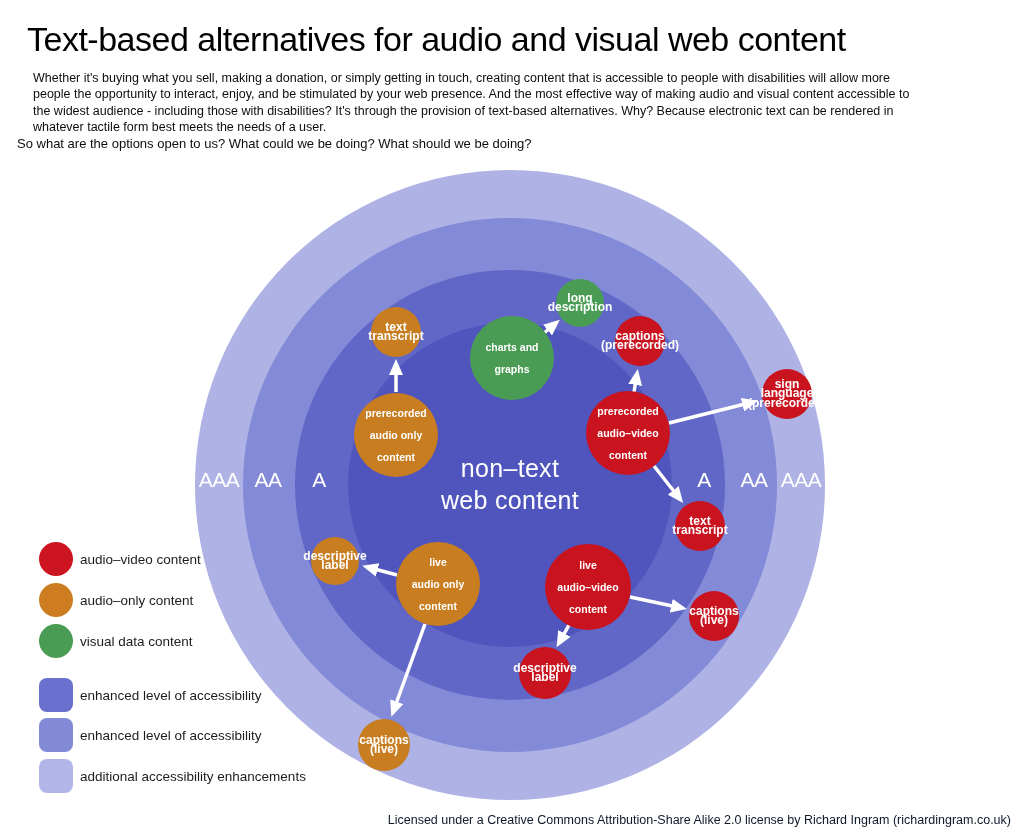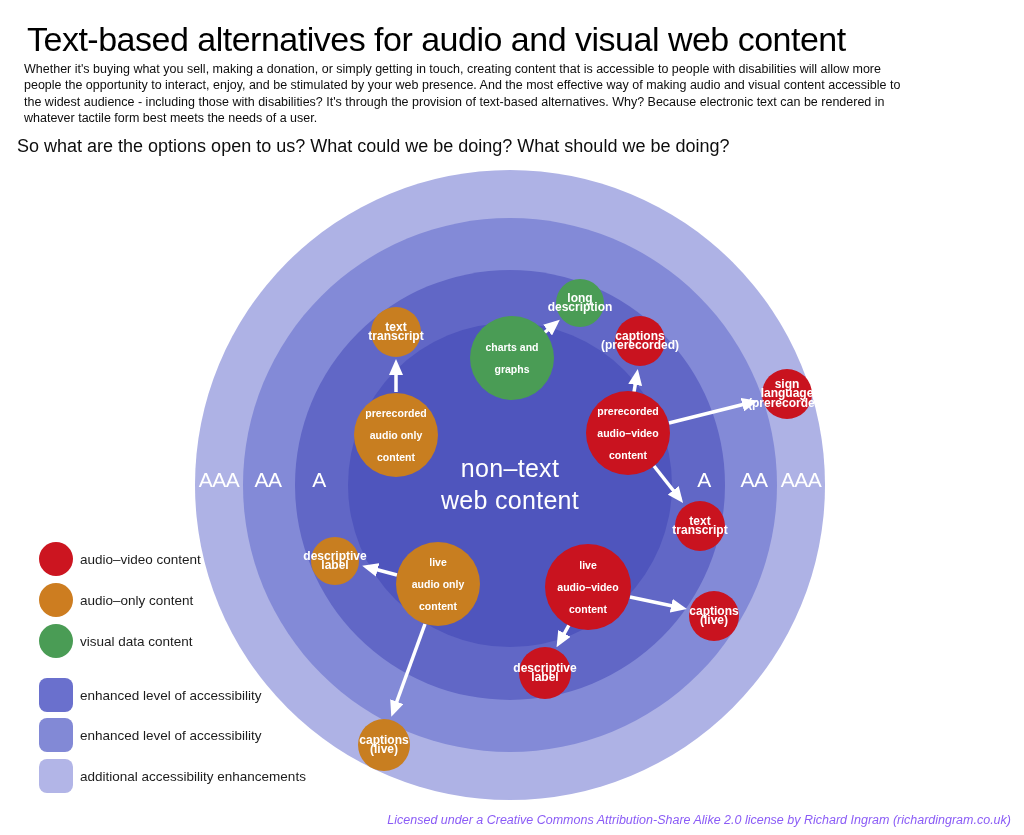--- a/index.html
+++ b/index.html
@@ -6,26 +6,26 @@
   html,body{margin:0;padding:0;background:#ffffff;}
   .canvas{
     position:relative;width:1024px;height:835px;background:#ffffff;overflow:hidden;
     font-family:"Liberation Sans",sans-serif;color:#111;
   }
   .page-title{
     position:absolute;left:15px;top:8px;margin:12px;
     font-size:34px;font-weight:400;letter-spacing:-0.5px;color:#000;white-space:nowrap;
   }
   .intro{
-    position:absolute;left:17px;top:54px;width:878px;margin:7px;
+    position:absolute;left:17px;top:54px;width:878px;margin:16px;
     font-size:12.5px;line-height:16.4px;color:#0d0d0d;
   }
   .question{
     position:absolute;left:17px;top:136px;width:878px;margin:0;
-    font-size:18px;color:#0d0d0d;
+    font-size:13px;color:#0d0d0d;
   }
   
   .ring{position:absolute;border-radius:50%;}
   .ring-aaa{left:195px;top:170px;width:630px;height:630px;background:#aeb2e5;}
   .ring-aa{left:243px;top:218px;width:534px;height:534px;background:#838ad7;}
   .ring-a{left:295px;top:270px;width:430px;height:430px;background:#6167c6;}
   .ring-core{left:348px;top:323px;width:324px;height:324px;background:#4f55bd;}
   
   .lvl{
     position:absolute;top:480px;transform:translate(-50%,-50%);
@@ -54,21 +54,21 @@
   .swatch.circle{border-radius:50%;}
   .swatch.square{border-radius:8px;}
   .sw-red{background:#cc1520;}
   .sw-orange{background:#cd7d20;}
   .sw-green{background:#4a9c55;}
   .sw-min{background:#6a70cd;}
   .sw-enh{background:#8289d6;}
   .sw-add{background:#b2b5e7;}
   .legend-label{font-size:13.5px;color:#1c1c1c;}
   .footer-left{position:absolute;left:14px;top:813px;font-size:12.5px;color:#0d0d0d;}
-  .footer-right{position:absolute;right:13px;top:813px;font-size:12.5px;color:#8b5cf6;font-style:italic;}
+  .footer-right{position:absolute;right:13px;top:813px;font-size:12.5px;color:#0f172a;}
 </style>
 </head>
 <body>
 
 <div class="canvas">
 
   <h1 class="page-title">Text-based alternatives for audio and visual web content</h1>
   <p class="intro">Whether it's buying what you sell, making a donation, or simply getting in touch, creating content that is accessible to people with disabilities will allow more people the opportunity to interact, enjoy, and be stimulated by your web presence. And the most effective way of making audio and visual content accessible to the widest audience - including those with disabilities? It's through the provision of text-based alternatives. Why? Because electronic text can be rendered in whatever tactile form best meets the needs of a user.</p>
   <p class="question">So what are the options open to us? What could we be doing? What should we be doing?</p>
 

